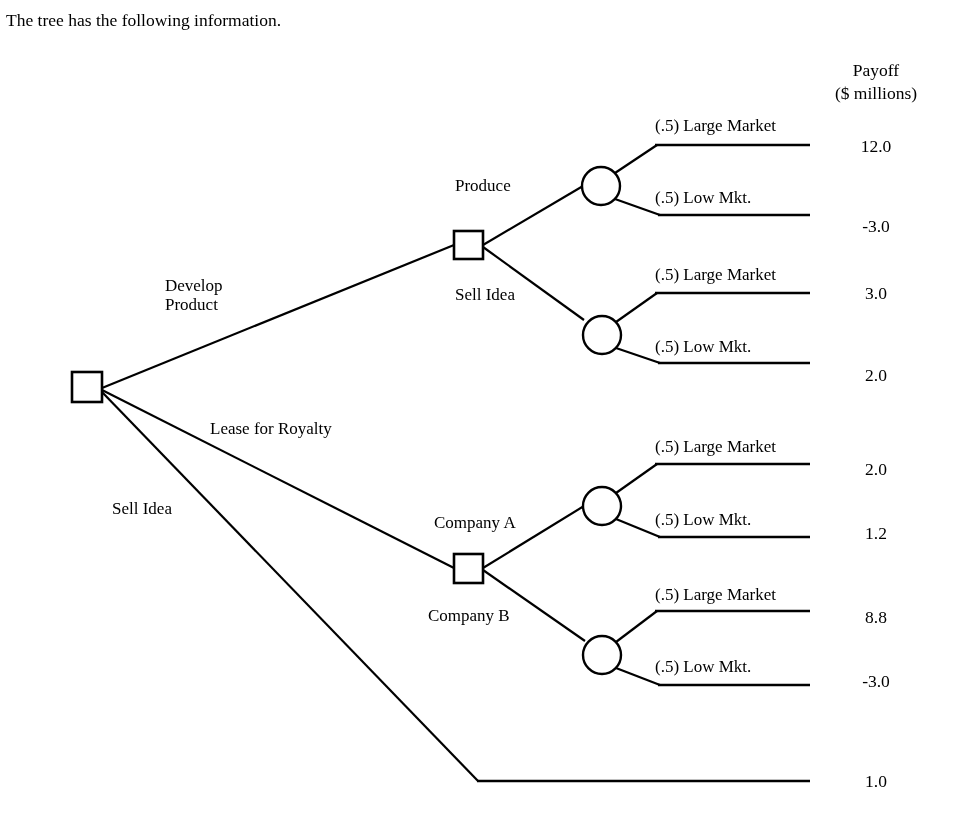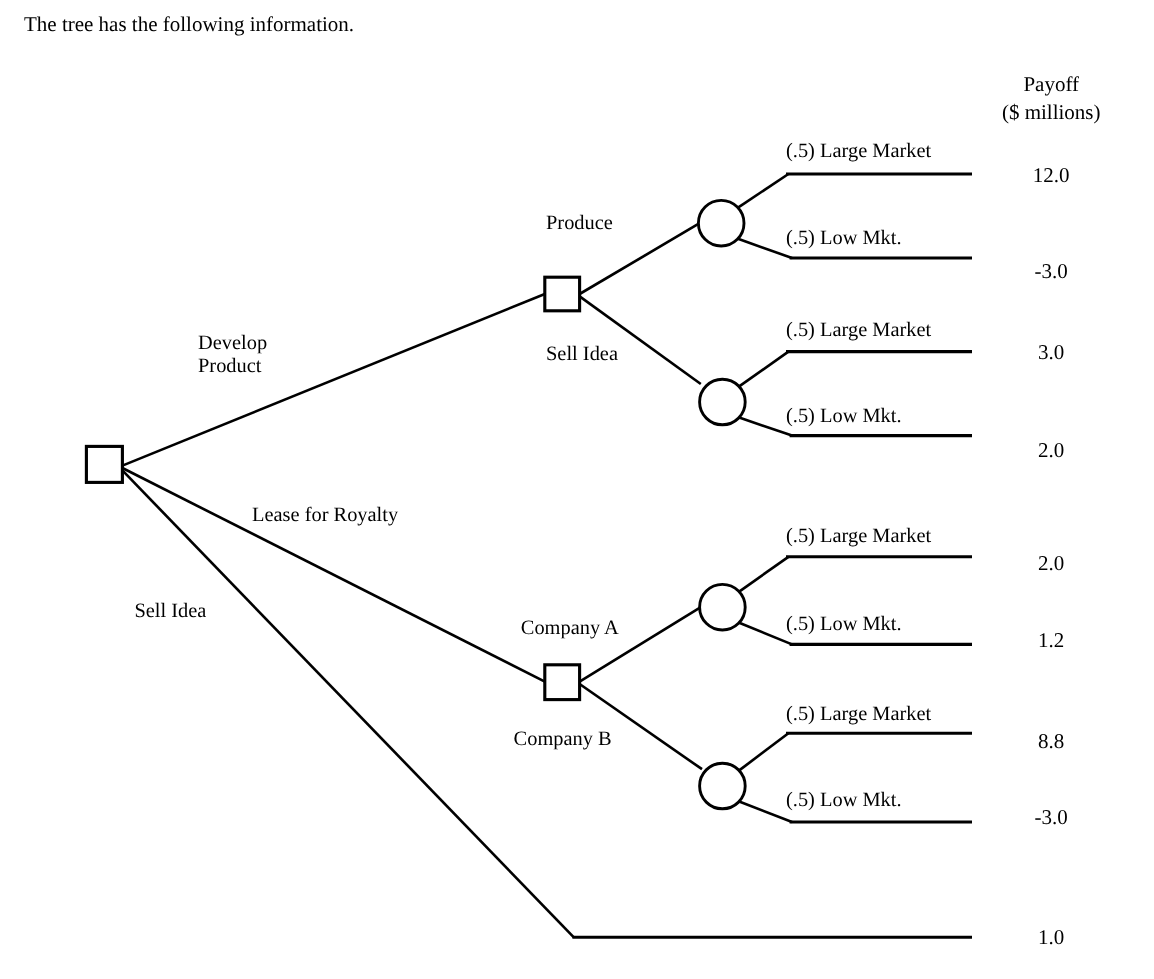--- a/index.html
+++ b/index.html
@@ -10,21 +10,21 @@
   body {
     width: 962px;
     height: 816px;
     font-family: "Liberation Serif", "DejaVu Serif", serif;
     color: #000000;
     overflow: hidden;
     position: relative;
   }
   #intro-text {
     position: absolute;
-    left: 20px;
+    left: 6px;
     top: 10px;
     font-size: 17.5px;
     line-height: 1.25;
     white-space: nowrap;
   }
   #tree-canvas {
     position: absolute;
     left: 0;
     top: 0;
     width: 962px;

